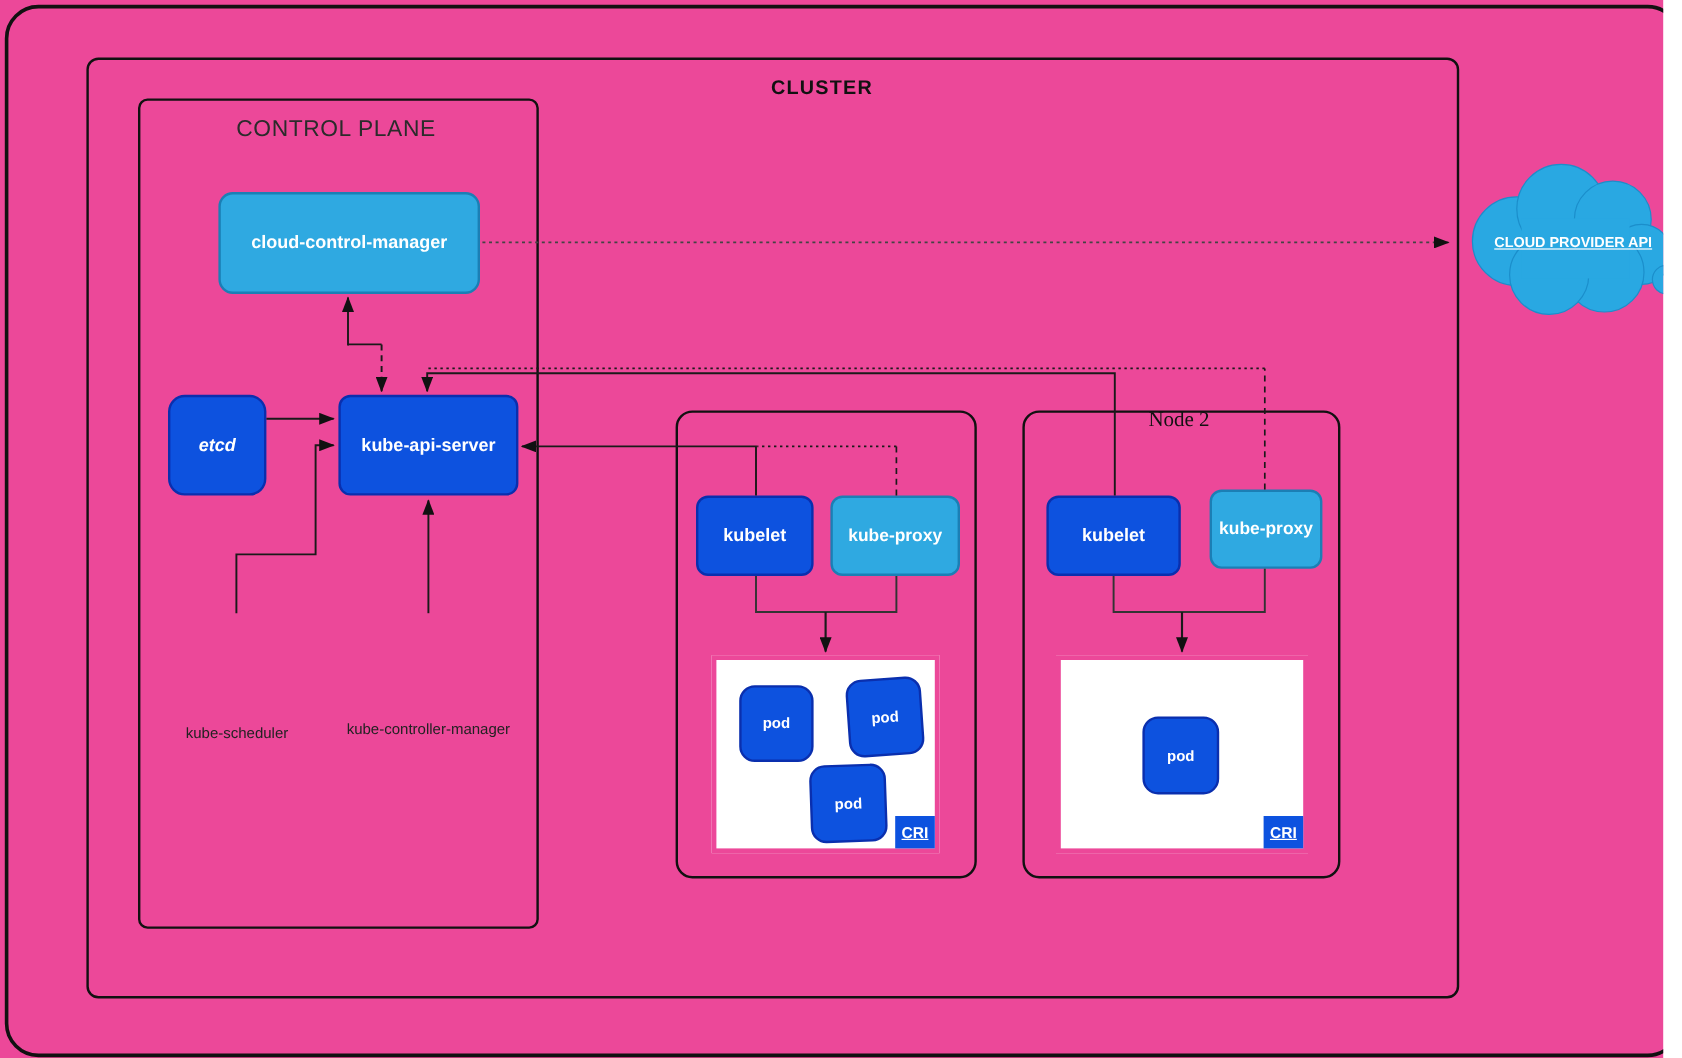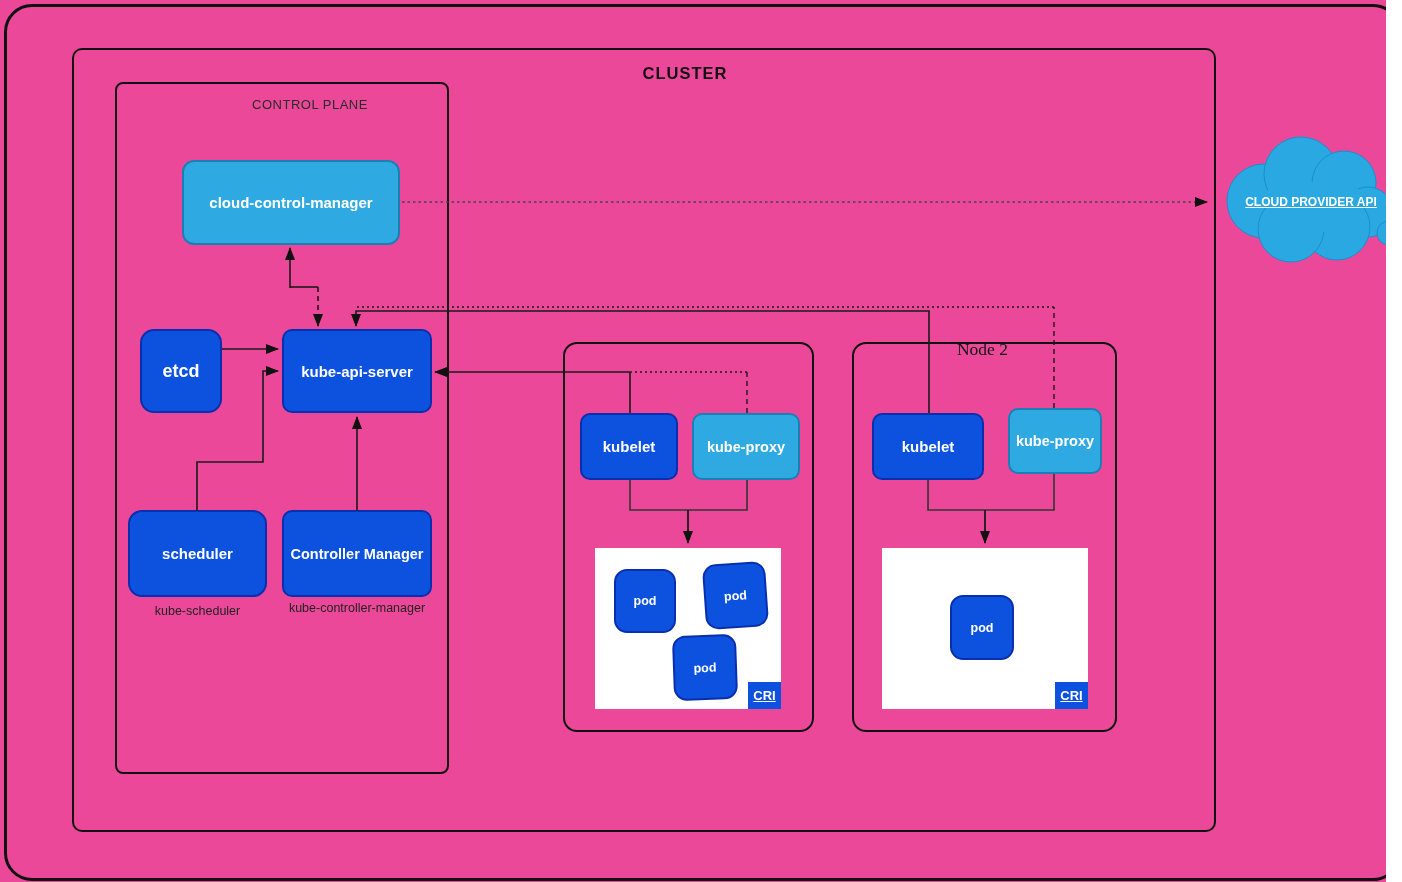--- a/index.html
+++ b/index.html
@@ -9,21 +9,21 @@
   }
   .frame{position:absolute;border:2px solid #111;border-radius:10px;background:transparent;}
   .title{position:absolute;text-align:center;color:#111;}
   .box{
     position:absolute;display:flex;align-items:center;justify-content:center;
     color:#fff;font-weight:bold;text-align:center;box-sizing:border-box;
   }
   .box.dark{background:#0d52df;border:2px solid #0a2fae;border-radius:12px;}
   .box.light{background:#2fa9e1;border:2px solid #1b7fb5;border-radius:12px;}
   .caption{position:absolute;text-align:center;color:#222;font-size:12.5px;}
-  .cri-wrap{position:absolute;border:2px solid #ec4899;background:#fff;box-sizing:border-box;}
+  .cri-wrap{position:absolute;border:4px solid #ec4899;background:#fff;box-sizing:border-box;}
   .cri-badge{
     position:absolute;right:0;bottom:0;width:33px;height:27px;background:#0d52df;
     color:#fff;font-weight:bold;font-size:13px;display:flex;align-items:center;justify-content:center;text-decoration:underline;
   }
   .pod{
     position:absolute;background:#0d52df;border:2px solid #0a2fae;border-radius:13px;
     color:#fff;font-weight:bold;font-size:12.5px;display:flex;align-items:center;justify-content:center;
   }
   svg{position:absolute;left:0;top:0;pointer-events:none;}
   .node-title{font-family:"Liberation Serif","DejaVu Serif",serif;font-size:17.5px;color:#111;}
@@ -32,32 +32,30 @@
 <body>
 
 <div class="stage">
 
   <div class="frame" style="left:4px;top:4px;width:1391px;height:871px;border-radius:28px;border-width:3px;"></div>
 
   <div class="frame" style="left:72px;top:48px;width:1140px;height:780px;border-radius:10px;"></div>
   <div class="title" style="left:600px;top:64px;width:170px;font-size:16.5px;font-weight:bold;letter-spacing:1px;">CLUSTER</div>
 
   <div class="frame" style="left:115px;top:82px;width:330px;height:688px;border-radius:8px;"></div>
-  <div class="title" style="left:101px;top:97px;width:330px;font-size:13px;color:#2b2b2b;letter-spacing:.5px;padding-left:44px;">CONTROL PLANE</div>
+  <div class="title" style="left:115px;top:97px;width:330px;font-size:19px;color:#2b2b2b;letter-spacing:.5px;">CONTROL PLANE</div>
 
   <div class="box light" style="left:182px;top:160px;width:218px;height:85px;font-size:15px;">cloud-control-manager</div>
 
-  <div class="box dark" style="left:140px;top:329px;width:82px;height:84px;font-size:18px;border-radius:14px;">etcd</div>
+  <div class="box dark" style="left:140px;top:329px;width:82px;height:84px;font-size:15px;border-radius:14px;font-style:italic;">etcd</div>
 
   <div class="box dark" style="left:282px;top:329px;width:150px;height:84px;font-size:15px;border-radius:10px;">kube-api-server</div>
 
-  <div class="box dark" style="left:128px;top:510px;width:139px;height:87px;font-size:15px;border-radius:14px;">scheduler</div>
   <div class="caption" style="left:128px;top:604px;width:139px;">kube-scheduler</div>
 
-  <div class="box dark" style="left:282px;top:510px;width:150px;height:87px;font-size:14.5px;border-radius:10px;">Controller Manager</div>
   <div class="caption" style="left:282px;top:601px;width:150px;">kube-controller-manager</div>
 
   <div class="frame" style="left:563px;top:342px;width:247px;height:386px;border-radius:14px;"></div>
 
   <div class="box dark" style="left:580px;top:413px;width:98px;height:67px;font-size:15px;border-radius:10px;">kubelet</div>
   <div class="box light" style="left:692px;top:413px;width:108px;height:67px;font-size:14.5px;border-radius:10px;">kube-proxy</div>
 
   <div class="cri-wrap" style="left:593px;top:546px;width:190px;height:165px;">
     <div class="pod" style="left:19px;top:21px;width:58px;height:60px;">pod</div>
     <div class="pod" style="left:109px;top:15px;width:59px;height:61px;transform:rotate(-4deg);">pod</div>

